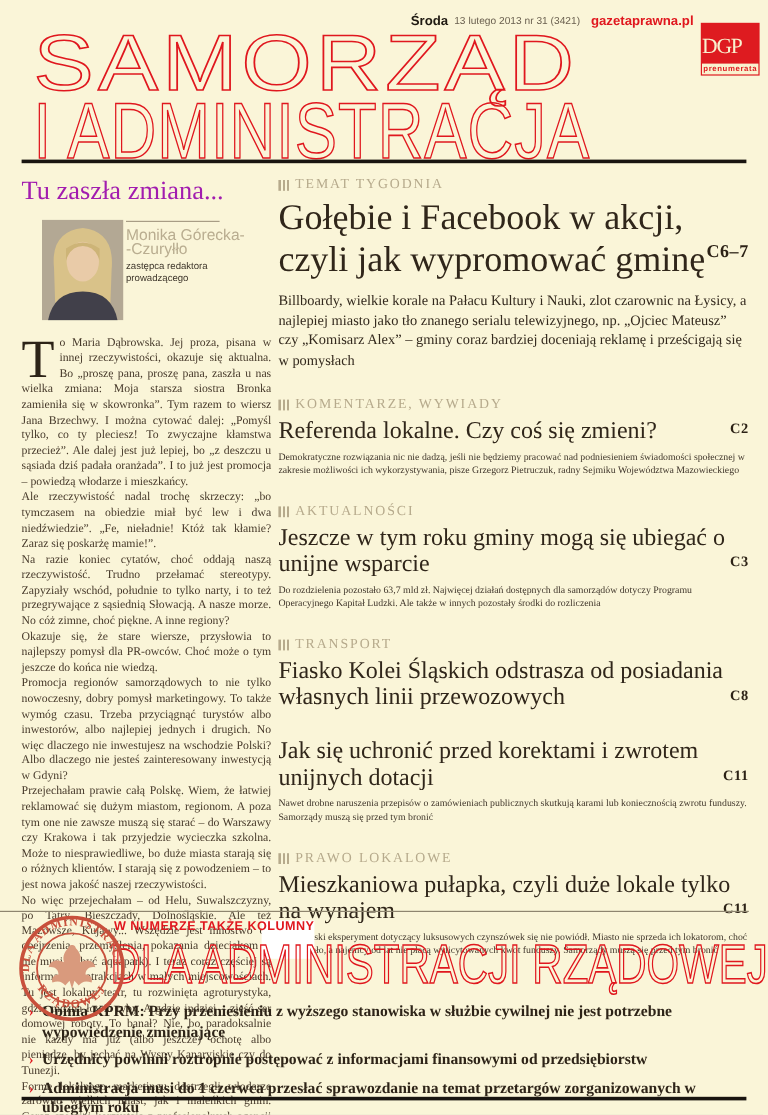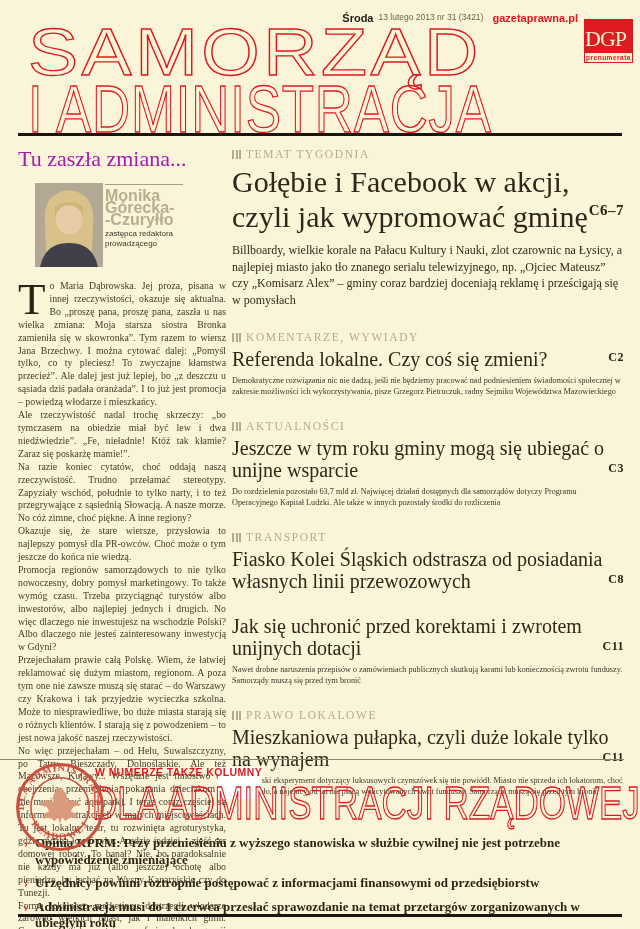--- a/index.html
+++ b/index.html
@@ -9,42 +9,42 @@
   
   .dateline{position:absolute;top:12px;left:0;width:578px;text-align:right;
             font-family:"Liberation Sans",sans-serif;font-size:8.5px;color:#6b6150;
             display:flex;justify-content:flex-end;align-items:flex-start;gap:5px;}
   .dateline .day{font-weight:bold;font-size:11px;color:#1f1a12;}
   .dateline .site{font-weight:bold;font-size:11px;color:#e0171e;margin-left:4px;}
 
   
   .logo{position:absolute;top:20px;right:8px;width:47px;background:#de1b20;text-align:center;
         box-shadow:0 0 0 1px #de1b20;}
-  .logo-main{font-family:"Liberation Serif",serif;font-size:22px;line-height:23px;color:#f9f2cf;
+  .logo-main{font-family:"Liberation Serif",serif;font-size:18px;line-height:23px;color:#f9f2cf;
              padding:7px 16px 3px 0;letter-spacing:-1px;}
   .logo-sub{background:#f9f2cf;color:#de1b20;font-family:"Liberation Sans",sans-serif;
             font-weight:bold;font-size:6.5px;line-height:9px;letter-spacing:.5px;}
 
   
   .outline{color:#e0171e;-webkit-text-fill-color:transparent;-webkit-text-stroke:1.3px #e0171e;}
   .masthead{position:absolute;left:28px;top:24px;font-family:"Liberation Sans",sans-serif;
             font-weight:normal;}
   .m1{font-size:66px;line-height:57px;letter-spacing:3px;transform:scaleX(1.14);transform-origin:0 0;white-space:nowrap;}
   .m2{font-size:66px;line-height:56px;letter-spacing:1px;transform:scaleX(0.80);transform-origin:0 0;white-space:nowrap;}
 
   .top-rule{position:absolute;left:18px;right:18px;top:133px;height:3px;background:#191510;}
 
   
   .left-col{position:absolute;left:18px;top:146px;width:208px;}
   .col-title{font-size:22px;line-height:26px;color:#a21caf;}
   .author{position:relative;margin-top:9px;height:92px;}
   .photo{position:absolute;left:17px;top:2px;width:68px;height:84px;overflow:hidden;}
   .author-info{position:absolute;left:87px;top:3px;width:118px;font-family:"Liberation Sans",sans-serif;}
   .author-rule{border-top:1px solid #a89d85;width:78px;margin-bottom:5px;}
-  .author-name{font-weight:bold;font-size:16px;line-height:12px;color:#b9ad90;}
+  .author-name{font-weight:normal;font-size:13px;line-height:12px;color:#b9ad90;}
   .author-role{font-size:8px;line-height:9.5px;color:#3d352a;margin-top:3px;}
   .body-text{margin-top:7px;font-size:9.8px;line-height:12.9px;text-align:justify;color:#46392a;}
   .body-text p{margin:0;}
   .dropcap{float:left;font-size:45px;line-height:37px;padding:1px 4px 0 0;color:#2c2317;}
 
   
   .right-col{position:absolute;left:232px;top:148px;width:392px;}
   .section-label{display:flex;align-items:center;gap:5px;font-weight:normal;font-size:11.5px;
                  letter-spacing:1.6px;color:#b6aa8c;line-height:13px;}
   .stripes{width:9px;height:9px;flex:0 0 auto;

